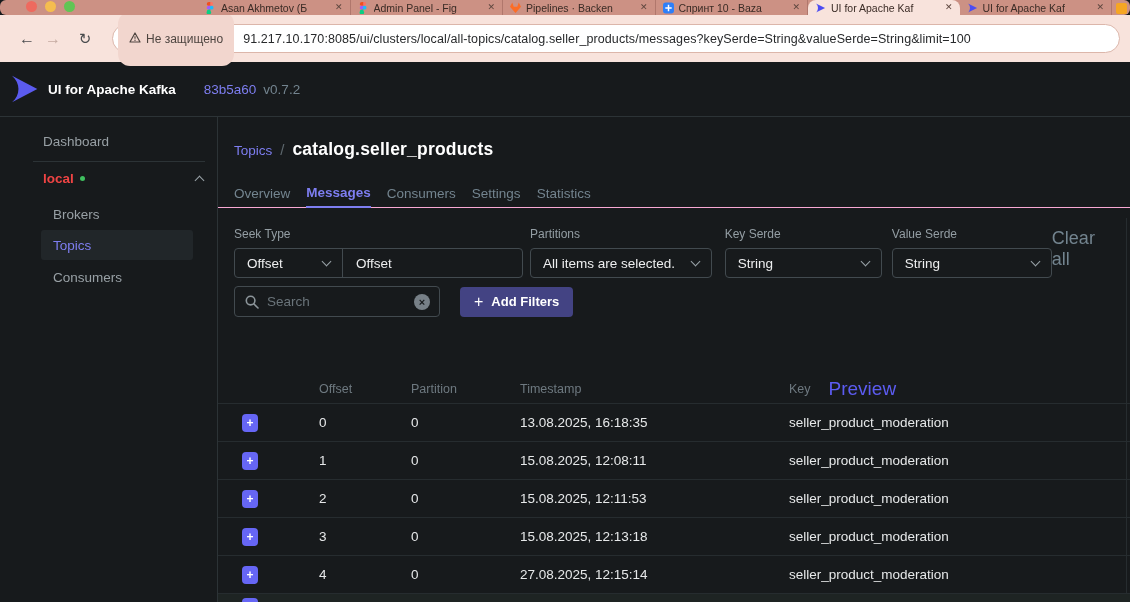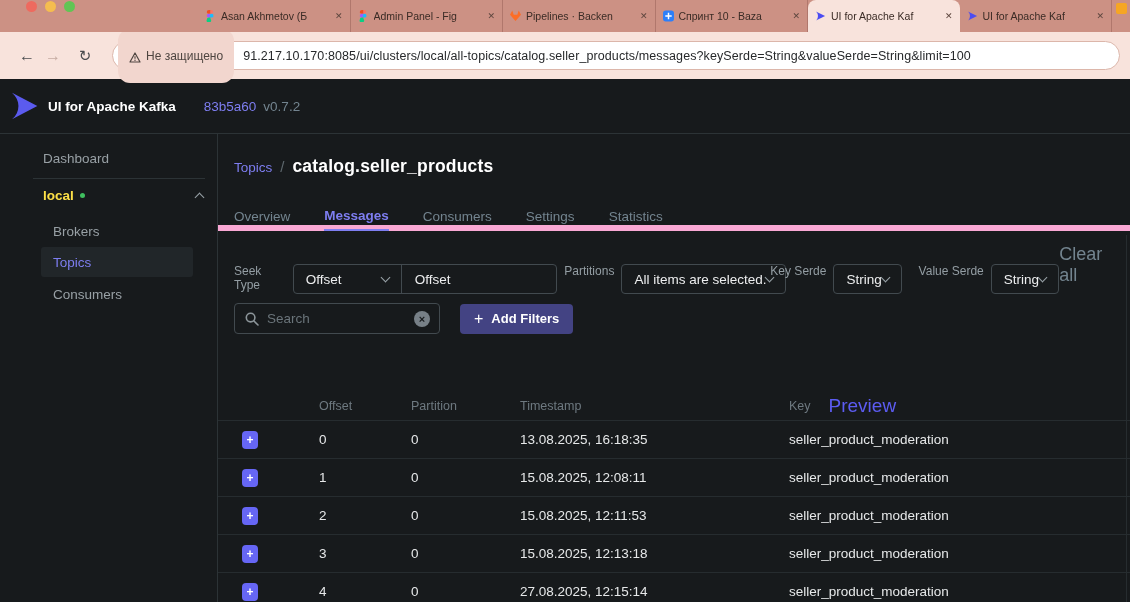--- a/index.html
+++ b/index.html
@@ -1,80 +1,80 @@
 <!DOCTYPE html>
 <html style="--pagebg: #171A1C; --accent: #7E7EF1; --preview: #5C5CF2; --green: #3FBF5F; --addbtn: #434383; --plusbtn: #6666F5; --border: #2C3336; --rowborder: #262C2F; --textwhite: #EDEEEF; --textgray: #73848F; --sidegray: #98A0A5; --hoverrow: #1E2423; --chrome-tabbar: #CC9184; --chrome-toolbar: #F8E3DC; --chip: #F2D6CE; --tl-red: #EE6A5F; --tl-yellow: #F5BD4F; --tl-green: #61C554;"><head>
 <meta charset="utf-8">
 <style>
   * { margin:0; padding:0; box-sizing:border-box; }
   html,body { width:1130px; height:602px; overflow:hidden; background:var(--pagebg,#171A1C);
               font-family:"Liberation Sans","DejaVu Sans",sans-serif; }
 
   
-  .tabstrip { position:relative; height:32px; background:var(--chrome-tabbar,#CC9184);
-              display:flex; align-items:flex-end; overflow:hidden; }
+  .tabstrip { position:relative; height:15px; background:var(--chrome-tabbar,#CC9184);
+              display:flex; align-items:flex-end; overflow:hidden;border-radius:6px; }
   .tlights { position:absolute; left:26px; top:1px; display:flex; gap:8px; }
   .tlight { width:11px; height:11px; border-radius:50%; }
   .tl-red{background:var(--tl-red,#EE6A5F);} .tl-yellow{background:var(--tl-yellow,#F5BD4F);} .tl-green{background:var(--tl-green,#61C554);}
   .tabs { position:absolute; left:198px; right:18px; top:0; bottom:0; display:flex; }
   .btab { flex:1 1 0; min-width:0; display:flex; align-items:center; gap:5px; padding:0 7px;
           border-right:1px solid rgba(90,45,35,.25); position:relative; }
   .btab.active { background:var(--chrome-toolbar,#F8E3DC); border-radius:8px 8px 0 0; border-right:none; }
   .btab-title { flex:1; font-size:10.5px; color:#3A2B25; white-space:nowrap; overflow:hidden; }
   .btab-close { font-size:9px; color:#5D463E; line-height:1; }
   .tab-ico { width:11px; height:12px; flex:0 0 auto; }
   .sliver-ico { position:absolute; right:3px; top:3px; width:11px; height:11px; border-radius:2px; background:#F6A623; }
 
   .toolbar { height:47px; background:var(--chrome-toolbar,#F8E3DC); display:flex; align-items:center; padding:0 10px 0 14px; }
   .navbtn { font-size:16px; line-height:1; color:#4A4C4E; width:26px; text-align:center; }
   .navbtn.disabled { color:#C5ABA2; }
   .navbtn.reload { font-size:15px; margin-left:6px; }
   .omnibox { flex:1; margin-left:14px; height:29px; background:#FFFFFF; border:1px solid #DCB6AA;
              border-radius:15px; display:flex; align-items:center; padding:0 12px 0 5px; gap:9px; }
-  .sec-chip { display:flex; align-items:flex-end; gap:5px; background:var(--chip,#F2D6CE);
+  .sec-chip { display:flex; align-items:flex-start; gap:5px; background:var(--chip,#F2D6CE);
               border-radius:12px; padding:20px 11px; }
   .sec-chip span { font-size:12px; color:#4E4540; }
   .url-text { font-size:12.5px; color:#27292B; white-space:nowrap; overflow:hidden; letter-spacing:.1px; }
 
   
   .appheader { height:55px; background:var(--pagebg,#171A1C); border-bottom:1px solid var(--border,#2C3336);
                display:flex; align-items:center; padding-left:8px; }
   .brand { color:#FFFFFF; font-size:13.5px; font-weight:bold; margin-left:8px; }
   .commit { color:var(--accent,#7E7EF1); font-size:13.5px; margin-left:28px; }
   .version { color:var(--textgray,#73848F); font-size:13.5px; margin-left:7px; }
 
   
   .shell { display:flex; height:485px;padding-left:23px; }
   .sidebar { position:relative; width:195px; flex:0 0 195px; border-right:1px solid var(--border,#2C3336); }
   .side-item { position:absolute; font-size:13.5px; color:var(--sidegray,#98A0A5); }
   .side-divider { position:absolute; top:44px; left:10px; right:12px; border-top:1px solid var(--border,#2C3336); }
   .cluster-row { position:absolute; top:54px; left:20px; right:14px; display:flex; align-items:center; }
-  .cluster-name { color:#fde047; font-weight:bold; font-size:13.5px; }
+  .cluster-name { color:#ef4444; font-weight:bold; font-size:13.5px; }
   .green-dot { width:5px; height:5px; border-radius:50%; background:var(--green,#3FBF5F); margin-left:6px; }
   .chev { width:7px; height:7px; border-right:1.6px solid #9AA3A8; border-bottom:1.6px solid #9AA3A8; display:inline-block; }
   .chev-up { transform:rotate(-135deg); margin-left:auto; margin-top:4px; }
   .chev-down { transform:rotate(45deg); margin-top:-3px; }
   .side-active { position:absolute; top:113px; left:18px; width:152px; height:30px; background:#212629;
                  border-radius:3px; display:flex; align-items:center; padding-left:12px; }
   .side-active span { color:var(--accent,#7E7EF1); font-size:13.5px; }
 
   
   .content { position:relative; flex:1; }
   .breadcrumb { position:absolute; top:22px; left:16px; display:flex; align-items:baseline; gap:8px; }
   .bc-link { color:var(--accent,#7E7EF1); font-size:13.5px; }
   .bc-sep { color:#5E686E; font-size:15px; }
   .bc-current { color:#FFFFFF; font-size:17.5px; font-weight:bold; letter-spacing:.2px; }
 
-  .tabbar { position:absolute; top:67px; left:0; right:0; height:30px; border-bottom:6px solid #f9a8d4;
-            display:flex; gap:34px; padding-left:16px; }
+  .tabbar { position:absolute; top:61px; left:0; right:0; height:30px; border-bottom:1px solid #f9a8d4;
+            display:flex; gap:16px; padding-left:16px; }
   .ptab { font-size:13.5px; color:var(--textgray,#73848F); display:flex; align-items:center; height:30px; }
   .ptab.active { color:var(--accent,#7E7EF1); font-weight:bold; border-bottom:2px solid var(--accent,#7E7EF1); }
 
   .filters { position:absolute; top:110px; left:16px; right:16px; display:flex; align-items:flex-end; }
-  .fgroup { display:flex; flex-direction:row; gap:7px; }
+  .fgroup { display:flex; flex-direction:column; gap:7px; }
   .flabel { font-size:12px; color:#949EA4; }
   .fctrl { height:30px; border:1px solid #424A4F; border-radius:4px; display:flex; align-items:center;
            color:var(--textwhite,#EDEEEF); font-size:13.5px; }
   .fctrl .txt { padding-left:12px; flex:1; white-space:nowrap; overflow:hidden; }
   .fctrl .chev { margin-right:12px; border-color:#9AA3A8; flex:0 0 auto; }
   .seek { width:289px; }
   .seek-sel { width:108px; display:flex; align-items:center; height:100%; border-right:1px solid #424A4F; }
   .seek-input { flex:1; background:transparent; border:none; outline:none; color:var(--textwhite,#EDEEEF);
                 font-size:13.5px; padding-left:13px; font-family:inherit; width:100%; }
   .w-part { width:193px; margin-left:7px; }

